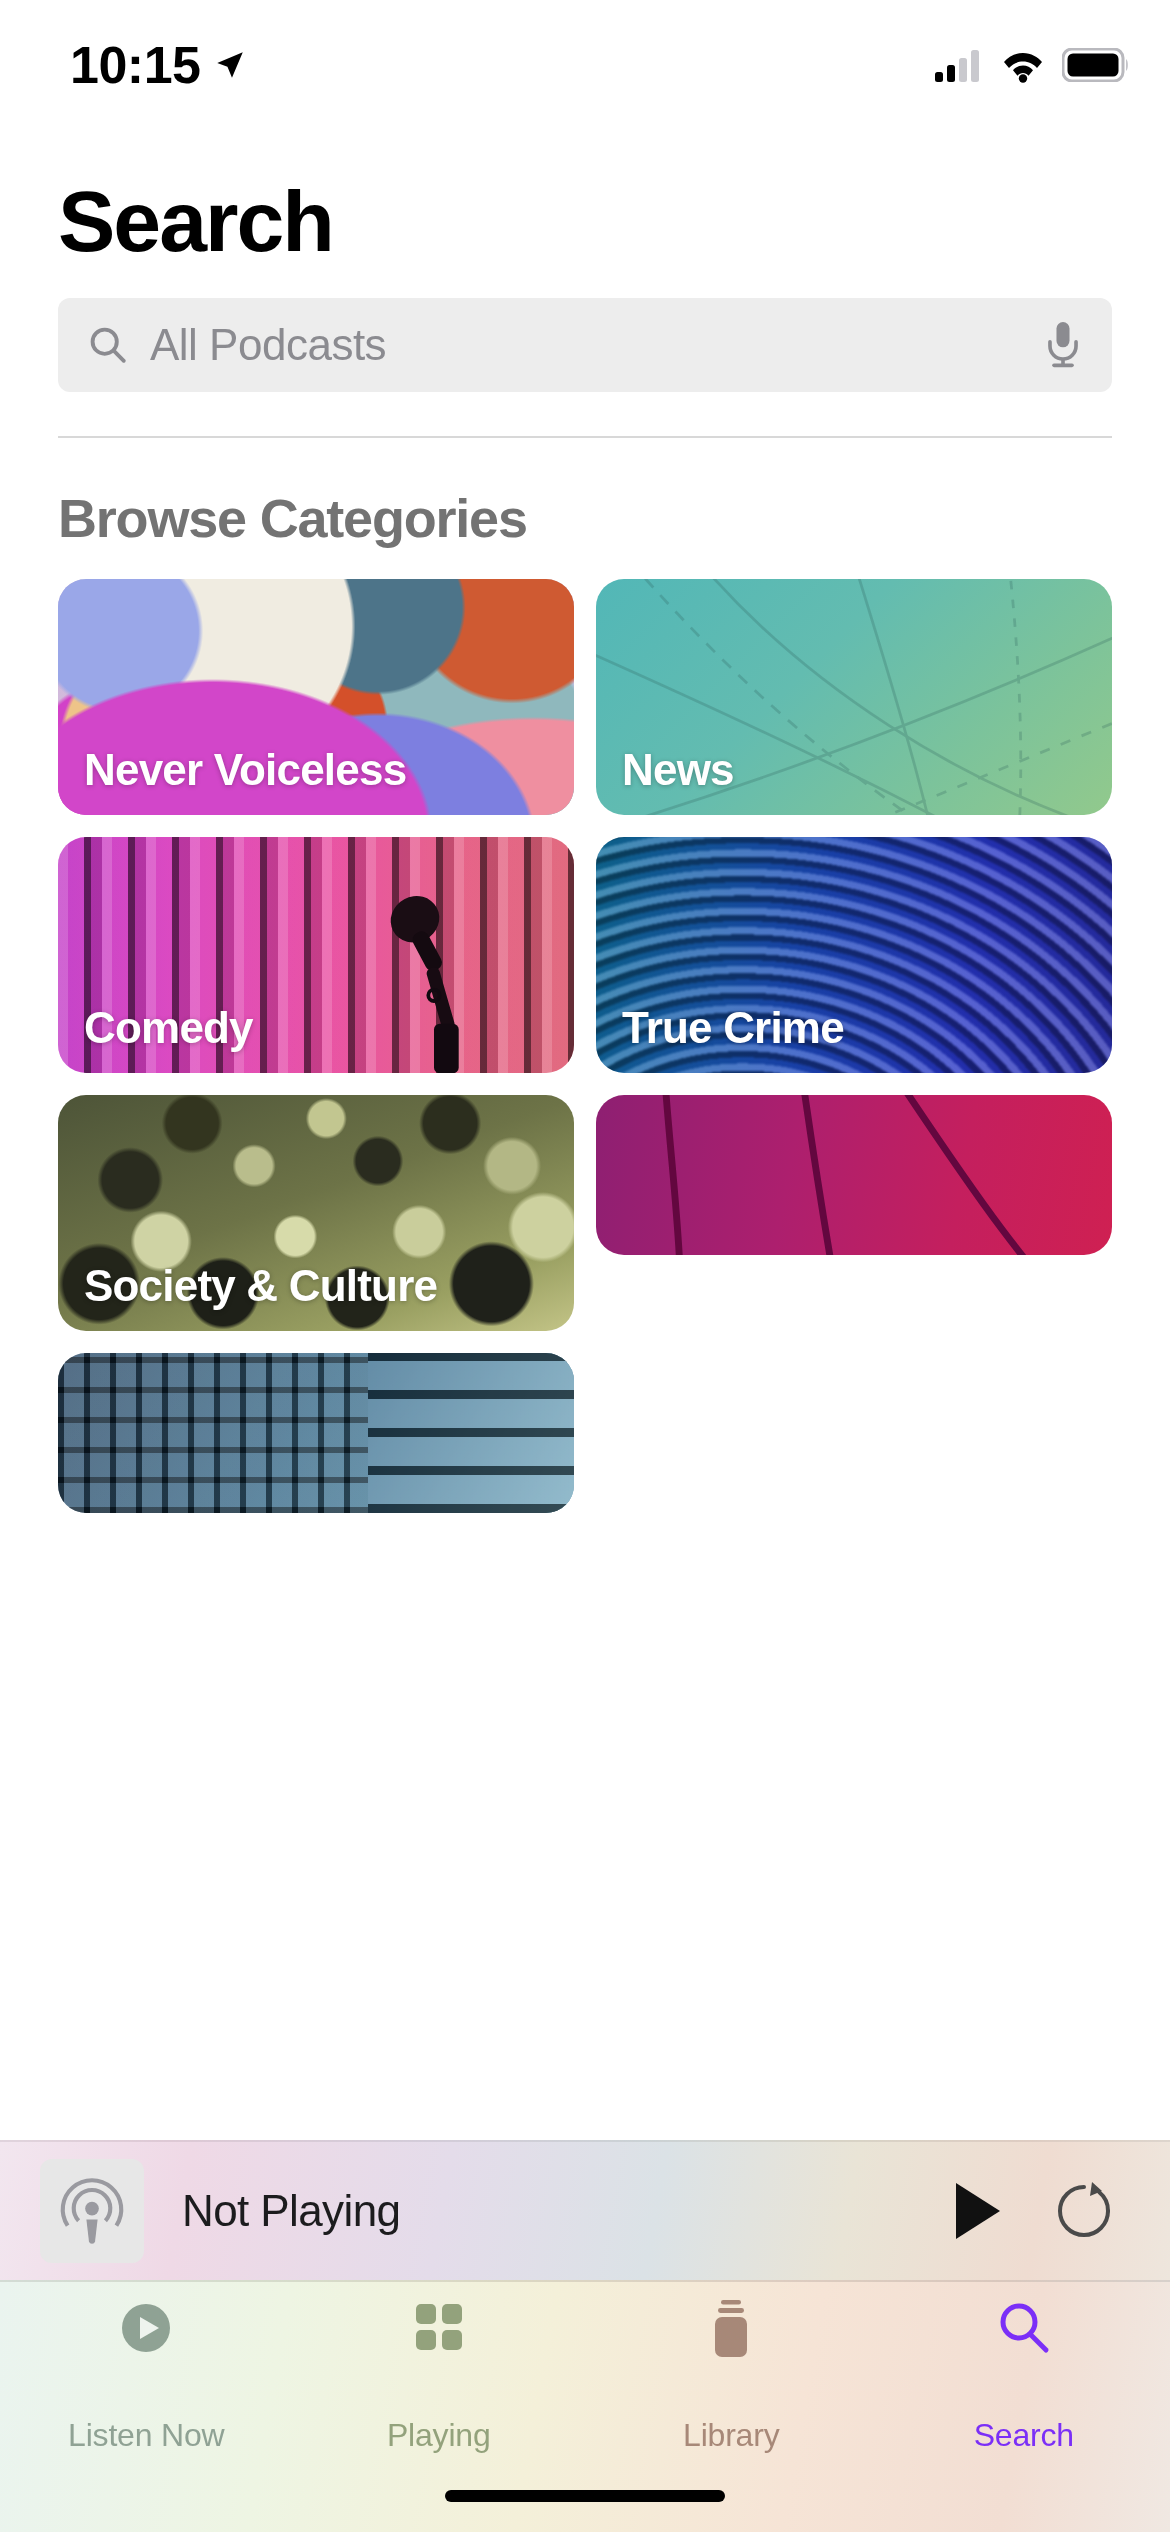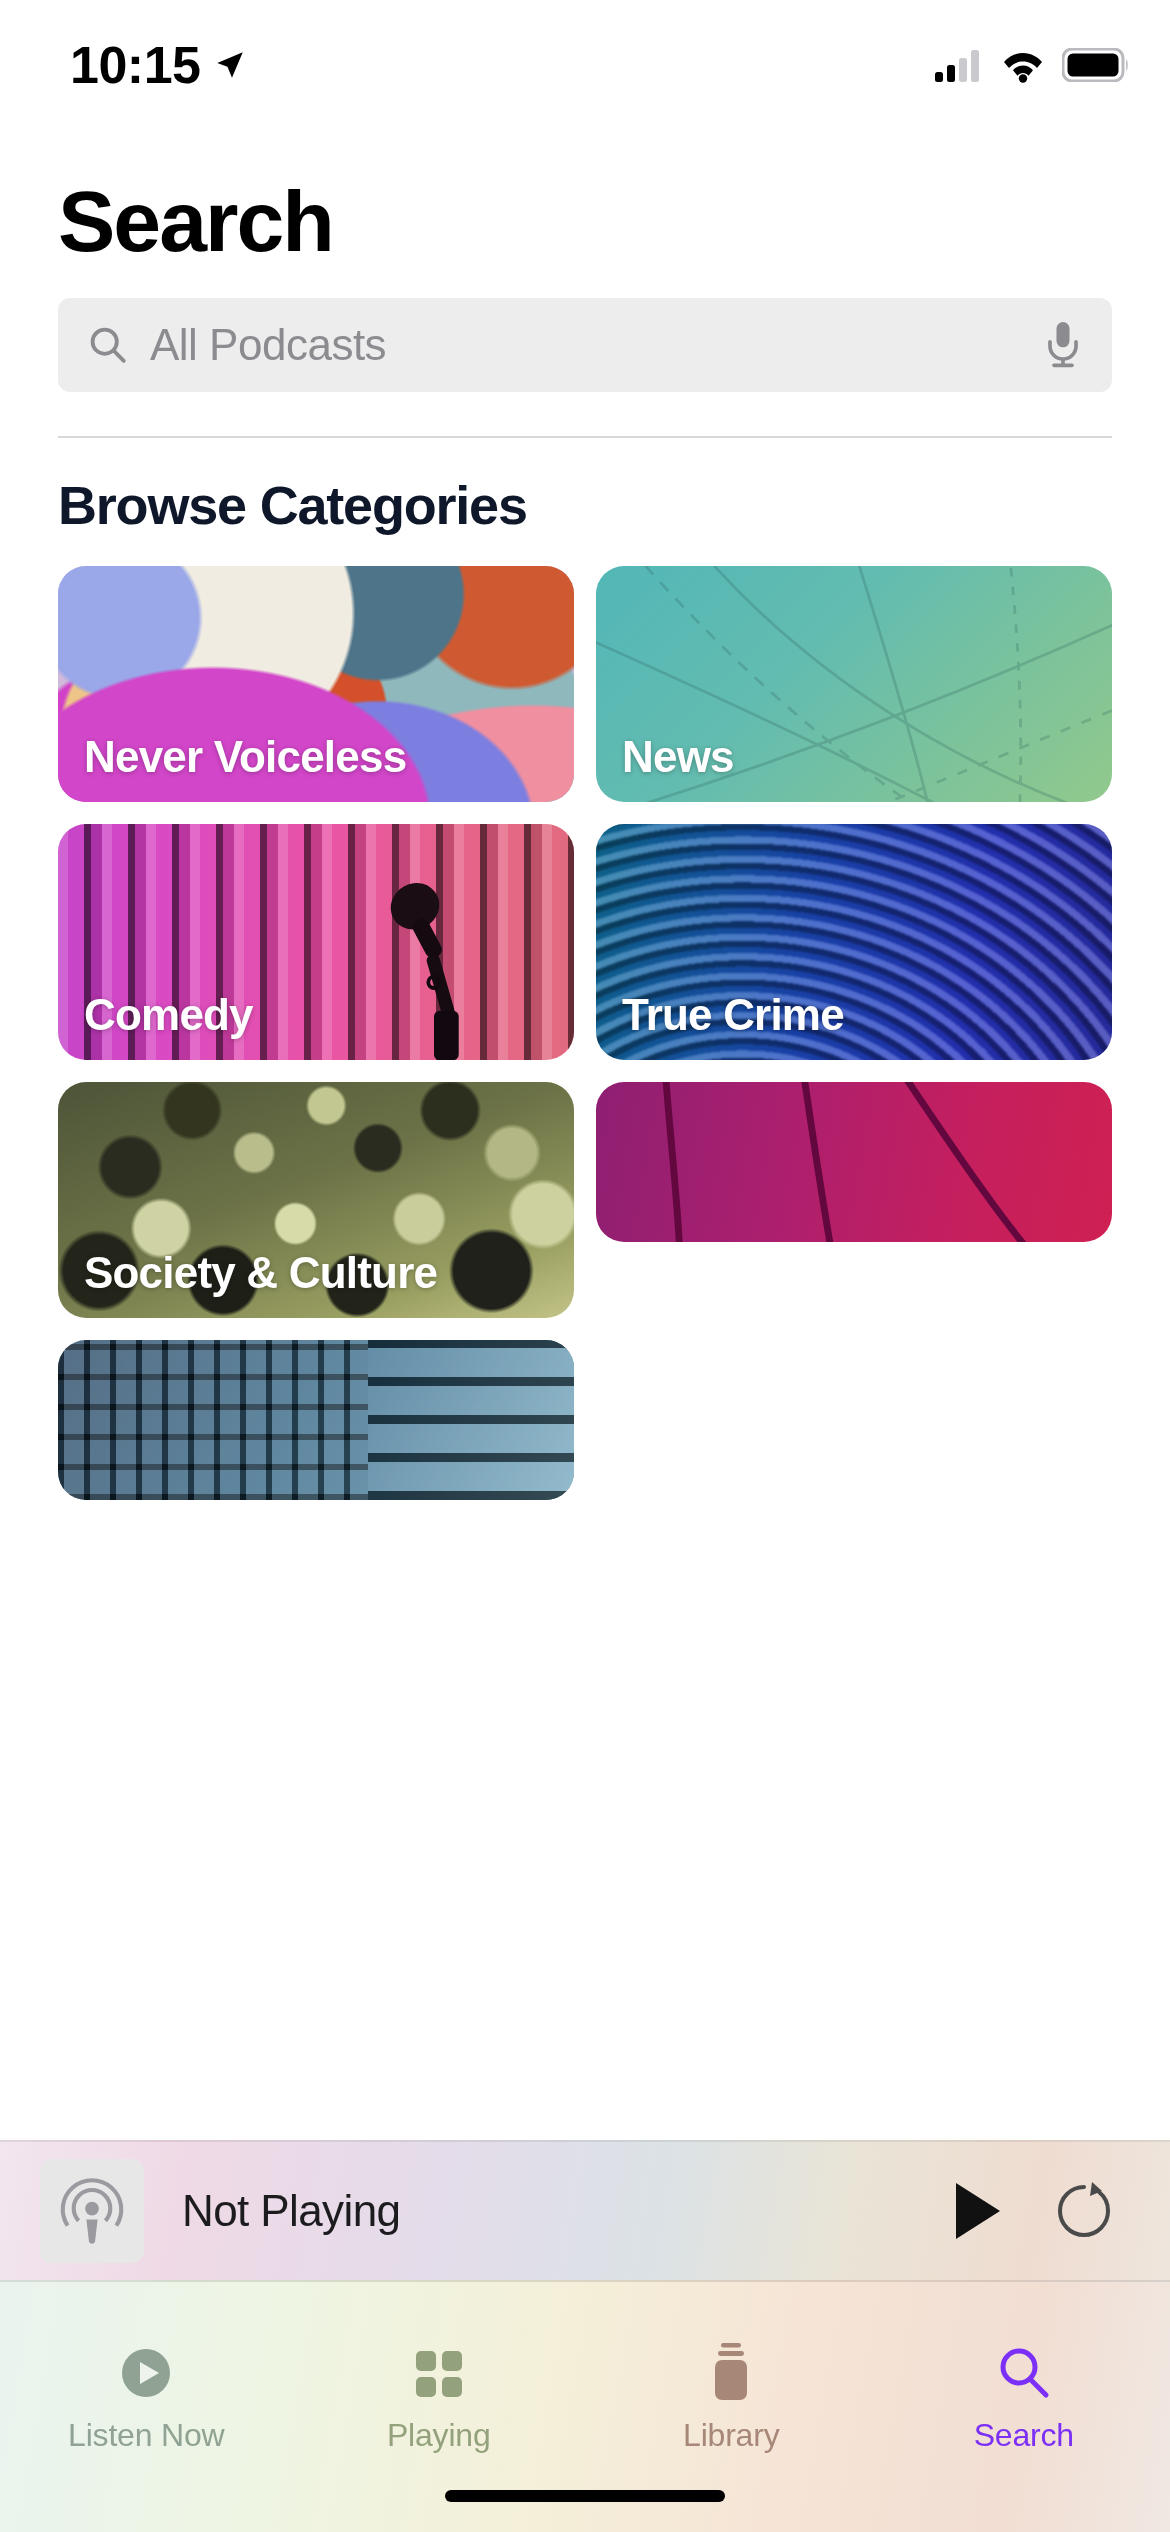--- a/index.html
+++ b/index.html
@@ -39,21 +39,21 @@
   .search-placeholder{
     flex:1; font-size:44px; color:#8b8b90; letter-spacing:-0.5px;
   }
 
   .divider{
     height:2px; background:#d8d8d8; margin:44px 58px 0 58px;
   }
 
   .section-title{
     font-size:54px; font-weight:bold; letter-spacing:-1.2px;
-    color:#0f172a; padding:36px 0 0 58px;
+    color:#737373; padding:49px 0 0 58px;
   }
 
   
   .grid{
     display:grid; grid-template-columns:1fr 1fr; gap:22px;
     padding:30px 58px 0 58px;
   }
   .tile{
     position:relative; height:236px; border-radius:28px;
     overflow:hidden; isolation:isolate;
@@ -208,21 +208,21 @@
 
   
   .tab-bar{
     position:absolute; left:0; bottom:0; width:1170px; height:252px;
     background:linear-gradient(100deg,#eaf4ef 0%,#eef5e3 24%,#f4f0d9 46%,#f6e4d6 68%,#f2ded3 86%,#f0e8e2 100%);
     border-top:2px solid rgba(0,0,0,.10);
   }
   .tabs{ display:flex; height:172px; }
   .tab{
     flex:1; display:flex; flex-direction:column; align-items:center;
-    justify-content:flex-end; padding-top:16px; gap:14px;
+    justify-content:space-between; padding-top:16px; gap:14px;
   }
   .tab-label{ font-size:32px; letter-spacing:-0.2px; }
   .home-indicator{
     position:absolute; left:50%; transform:translateX(-50%);
     bottom:30px; width:280px; height:12px; border-radius:6px; background:#000;
   }
 </style>
 </head>
 <body>
 

